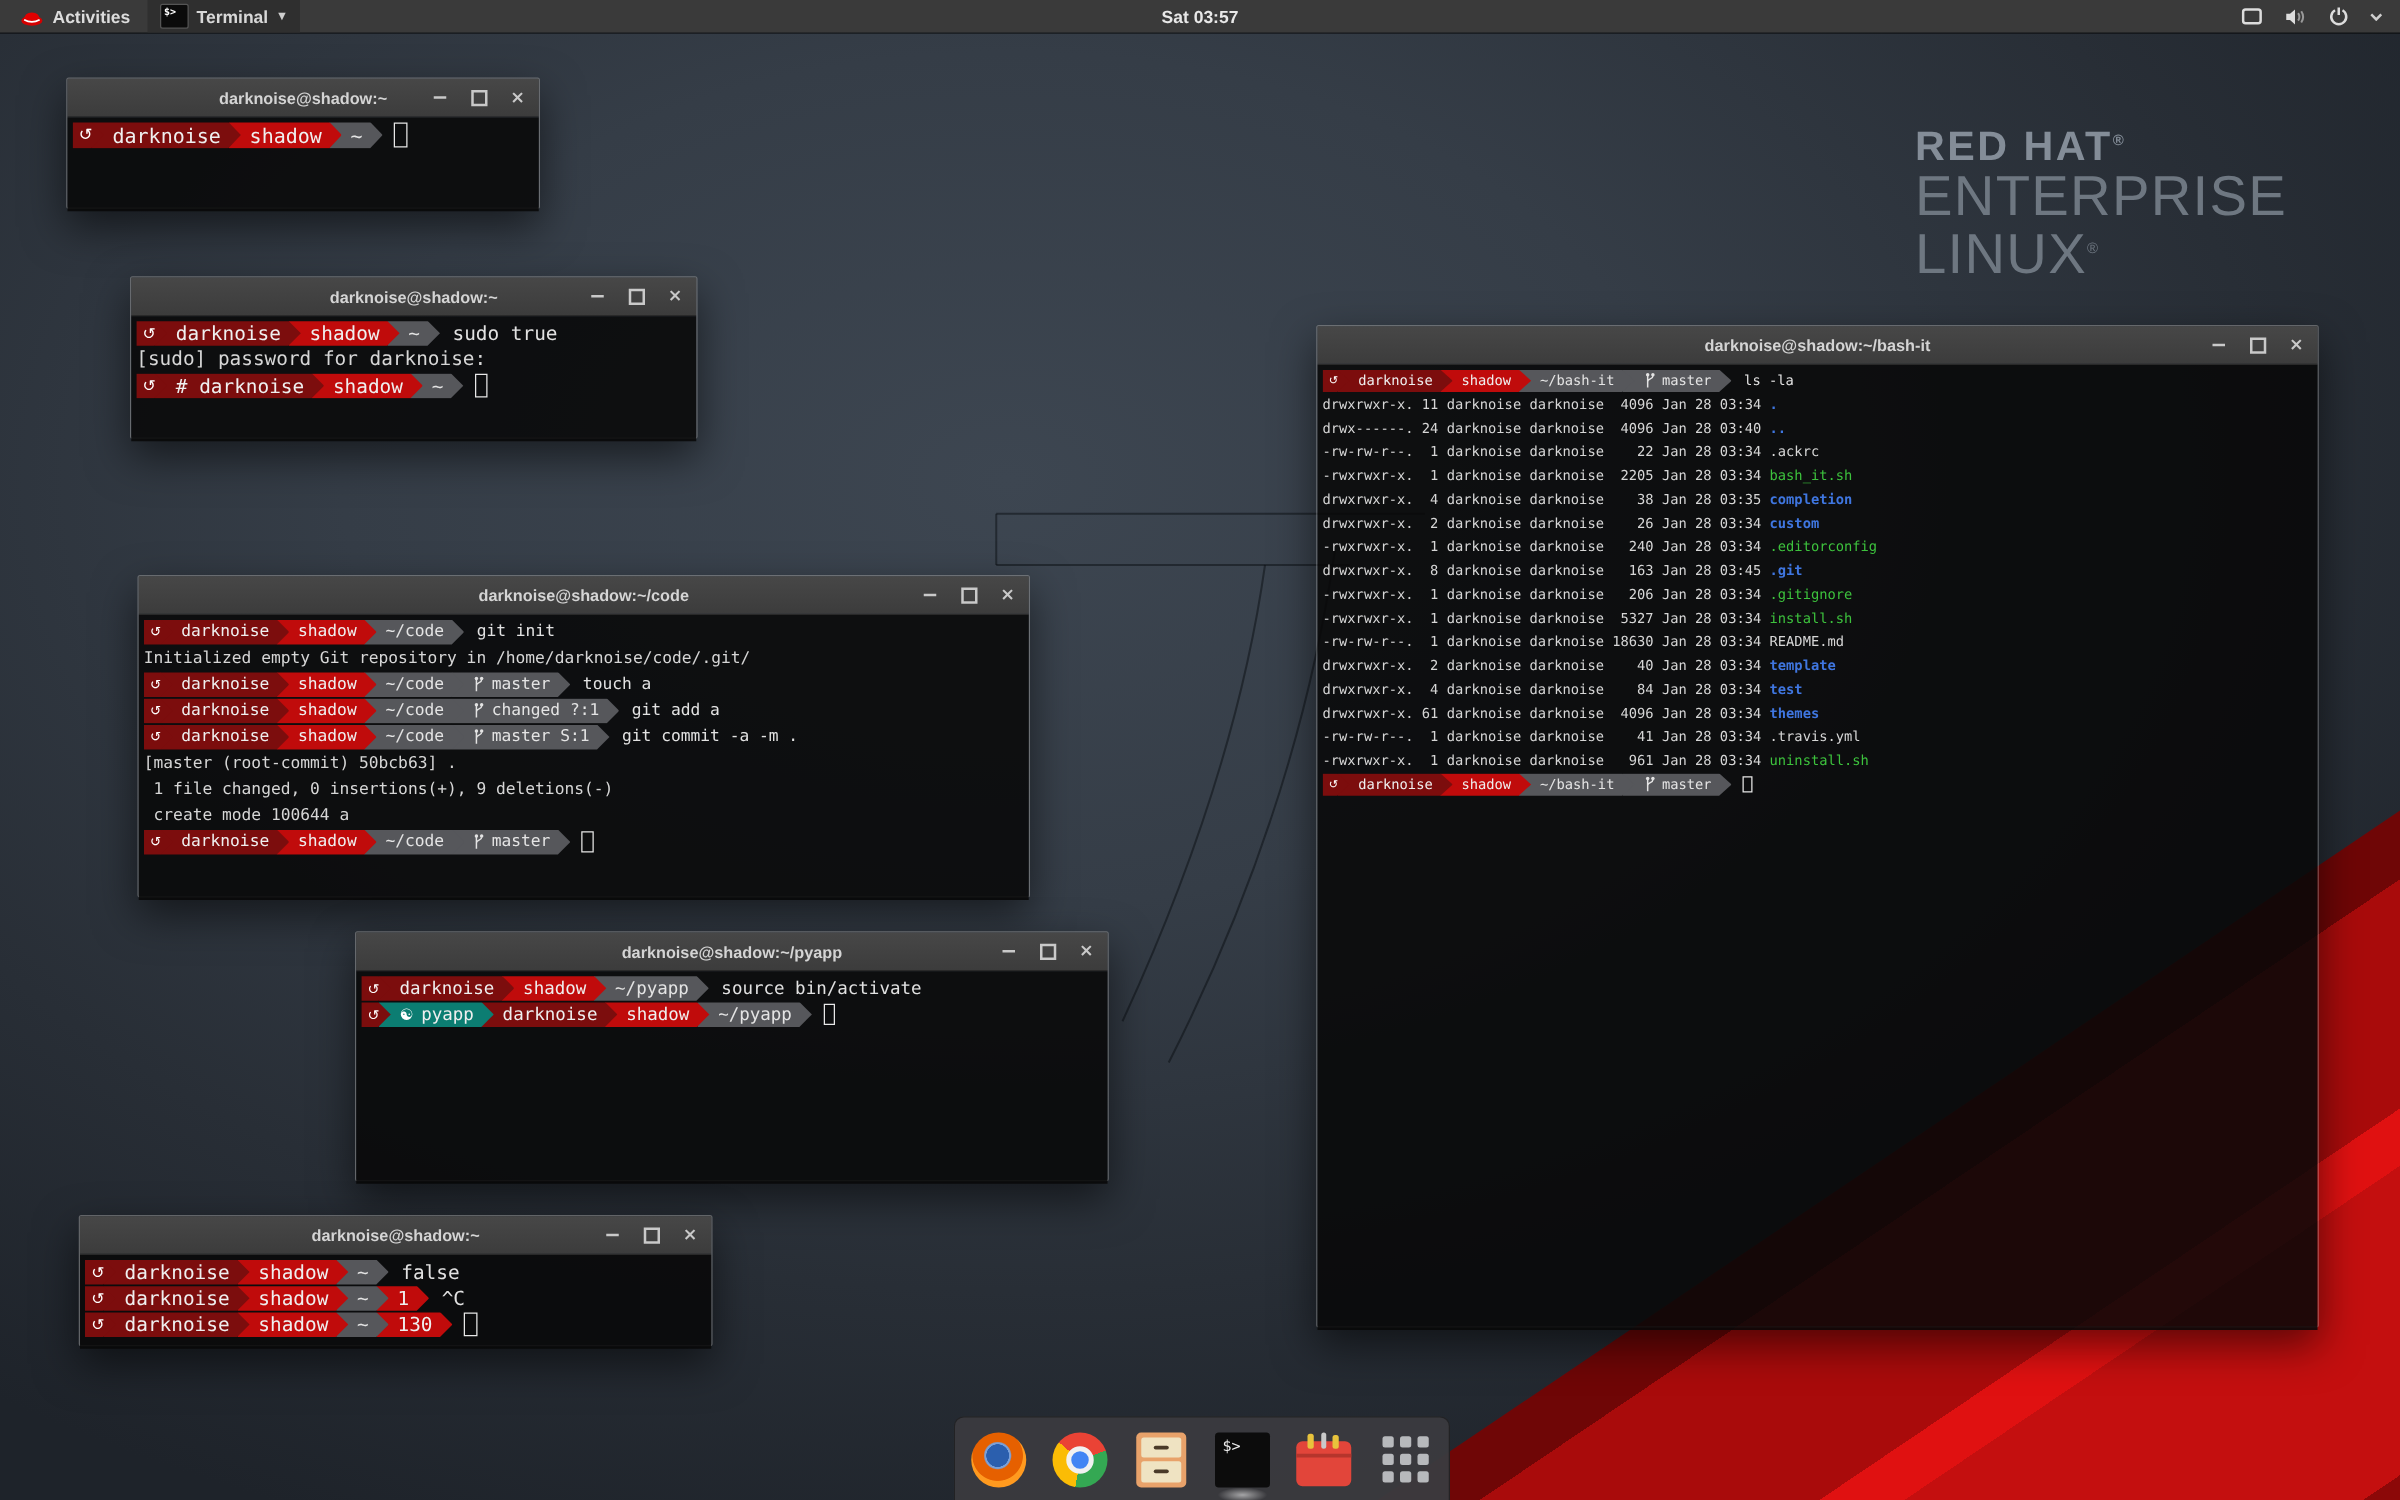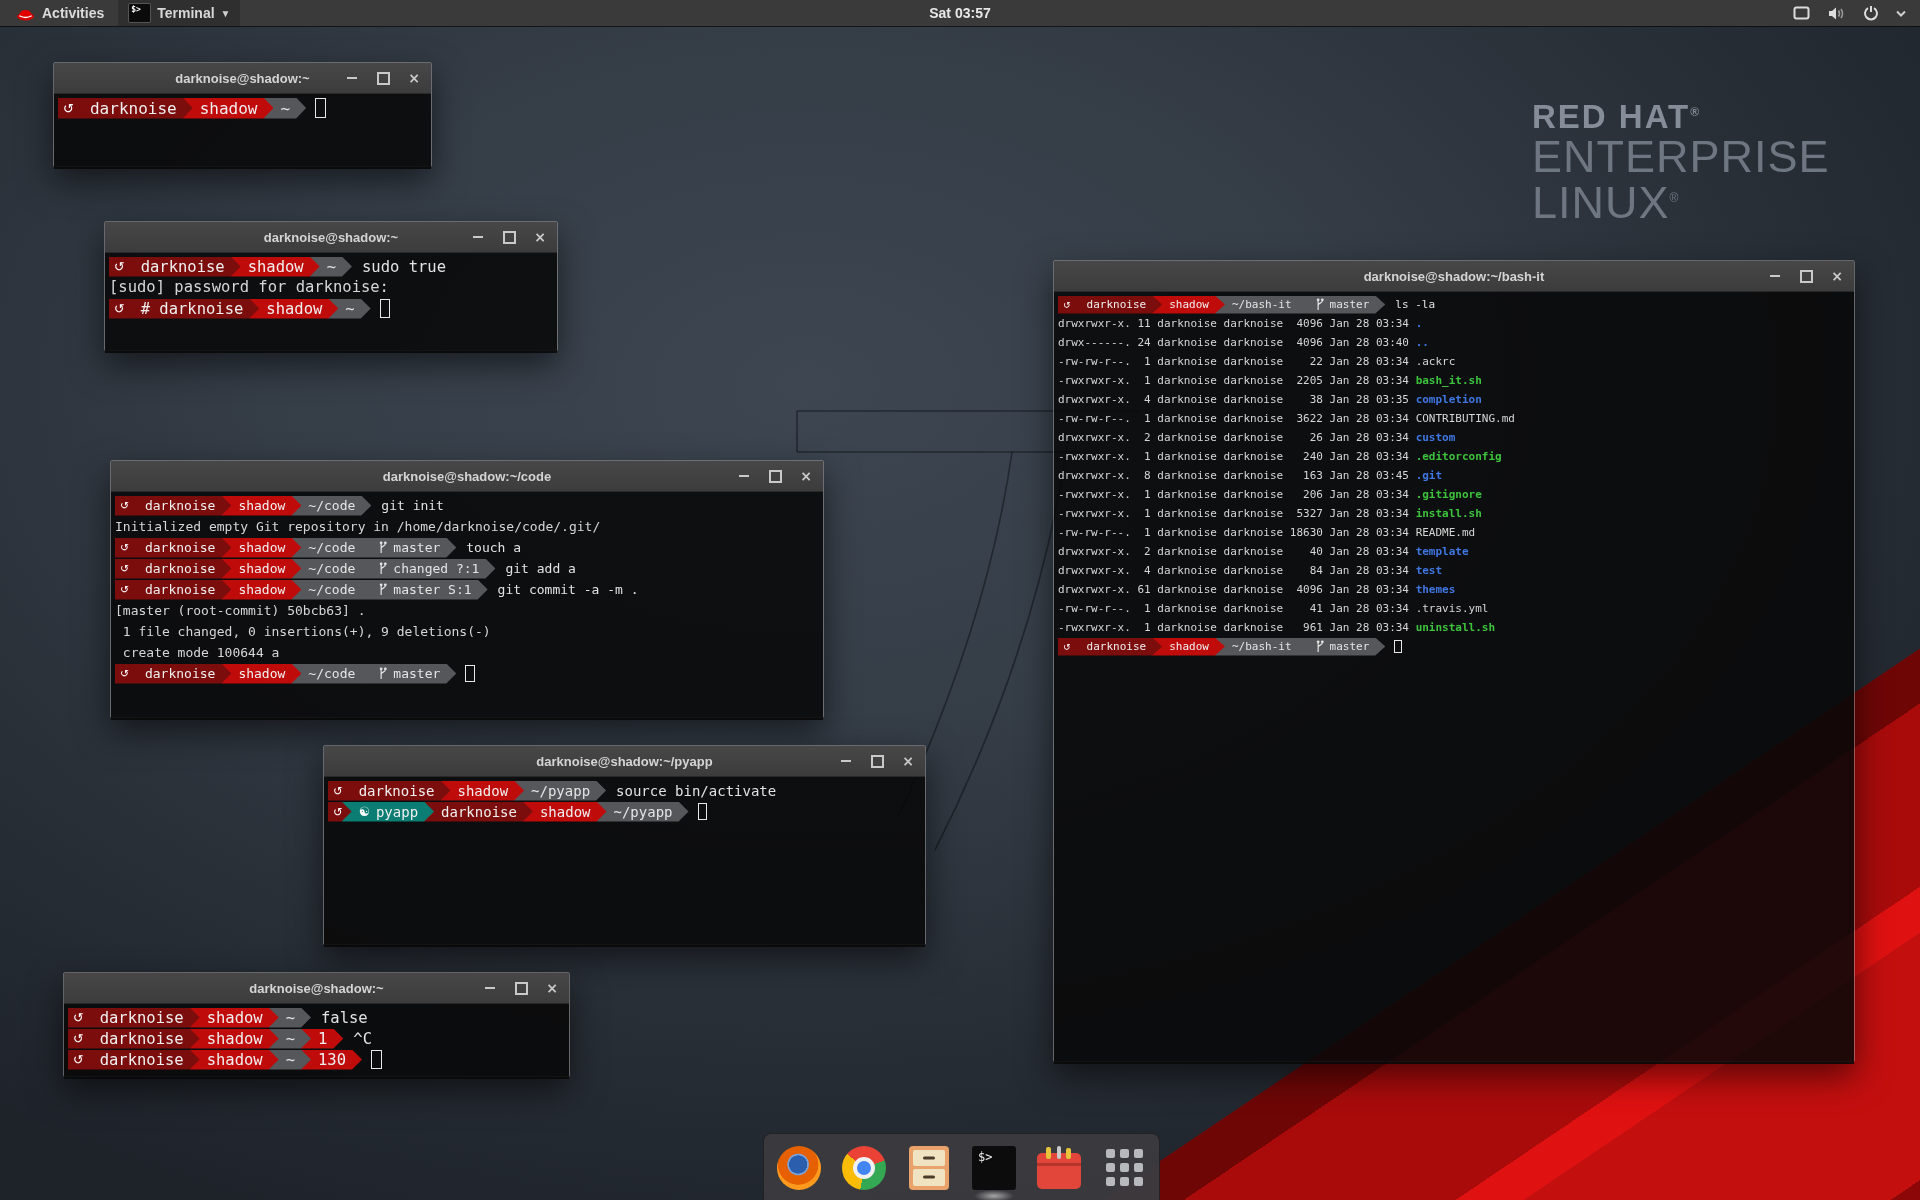--- a/index.html
+++ b/index.html
@@ -59,21 +59,21 @@
   .seg-r{background:#c00b0b;}
   .seg-g{background:#56575b;color:#e4e4e4;}
   .seg-t{background:#0c7d72;}
   .seg-ico{padding:0 9px 0 5px;}
   .swirl{font-family:"DejaVu Sans",sans-serif;font-size:.82em;color:#fff;}
   .venv{font-family:"DejaVu Sans",sans-serif;font-size:.9em;margin-right:6px;color:#fff;}
   .brsvg{margin-right:5px;}
   .cmd{margin-left:10px;color:#e2e2e2;}
   .cursor{display:inline-block;width:.56em;height:1.08em;border:1.5px solid #e8e8e8;margin-left:9px;}
   .fn-dir{color:#3f76e0;font-weight:bold;}
-  .fn-exec{color:#3dc23d;font-weight:bold;}
+  .fn-exec{color:#3dc23d;font-weight:normal;}
   .fn-plain{color:#d6d6d6;}
 
   
   .dock{position:absolute;left:763px;top:1133px;width:395px;height:67px;z-index:30;
         background:rgba(58,58,62,.96);border-radius:8px 8px 0 0;border:1px solid rgba(20,20,20,.6);border-bottom:none;
         display:flex;align-items:center;justify-content:center;gap:17px;}
   .dock-item{width:48px;height:48px;display:flex;align-items:center;justify-content:center;position:relative;}
   .ic-firefox{width:44px;height:44px;border-radius:50%;
       background:radial-gradient(circle at 48% 42%, #2b5fae 0 26%, #7aa0d8 27% 30%, #e66000 33% 58%, #ff9a1f 60% 82%, #d45500 100%);}
   .ic-chrome{width:44px;height:44px;border-radius:50%;position:relative;
@@ -230,21 +230,21 @@
         <div class="tl plain"> 1 file changed, 0 insertions(+), 9 deletions(-)</div>
         <div class="tl plain"> create mode 100644 a</div>
         <div class="tl"><span class="seg seg-dr seg-ico" style="z-index: 40;"><span class="swirl">↺</span></span><span class="seg seg-dr" style="z-index: 39;"><span class="segtext">darknoise</span></span><span class="seg seg-r" style="z-index: 38;"><span class="segtext">shadow</span></span><span class="seg seg-g" style="z-index: 37;"><span class="segtext">~/code</span></span><span class="seg seg-g" style="z-index: 36;"><svg class="brsvg" width="10" height="13" viewBox="0 0 10 14">
               <path d="M3 2 v11 M3 8 C3 5 7.5 6 7.5 3" stroke="#e3e3e3" stroke-width="1.3" fill="none"></path>
               <circle cx="3" cy="2" r="1.5" fill="#e3e3e3"></circle>
               <circle cx="7.5" cy="2" r="1.5" fill="#e3e3e3"></circle>
             </svg><span class="segtext">master</span></span><span class="cursor"></span></div>
       </div>
   </div>
 
-  <div class="window" style="left:284px;top:745px;width:601px;height:198px;margin-left:39px;">
+  <div class="window" style="left:284px;top:745px;width:601px;height:198px;">
     <div class="titlebar">
       <span class="title">darknoise@shadow:~/pyapp</span>
       <span class="win-btns">
         <span class="wbtn">
             <span class="bar"></span>
           </span>
         <span class="wbtn">
             <span class="box"></span>
           </span>
         <span class="wbtn close">×</span>
@@ -293,21 +293,20 @@
         <div class="tl"><span class="seg seg-dr seg-ico" style="z-index: 40;"><span class="swirl">↺</span></span><span class="seg seg-dr" style="z-index: 39;"><span class="segtext">darknoise</span></span><span class="seg seg-r" style="z-index: 38;"><span class="segtext">shadow</span></span><span class="seg seg-g" style="z-index: 37;"><span class="segtext">~/bash-it</span></span><span class="seg seg-g" style="z-index: 36;"><svg class="brsvg" width="10" height="13" viewBox="0 0 10 14">
               <path d="M3 2 v11 M3 8 C3 5 7.5 6 7.5 3" stroke="#e3e3e3" stroke-width="1.3" fill="none"></path>
               <circle cx="3" cy="2" r="1.5" fill="#e3e3e3"></circle>
               <circle cx="7.5" cy="2" r="1.5" fill="#e3e3e3"></circle>
             </svg><span class="segtext">master</span></span><span class="cmd">ls -la</span></div>
         <div class="tl plain">drwxrwxr-x. 11 darknoise darknoise  4096 Jan 28 03:34 <span class="fn-dir">.</span></div>
         <div class="tl plain">drwx------. 24 darknoise darknoise  4096 Jan 28 03:40 <span class="fn-dir">..</span></div>
         <div class="tl plain">-rw-rw-r--.  1 darknoise darknoise    22 Jan 28 03:34 <span class="fn-plain">.ackrc</span></div>
         <div class="tl plain">-rwxrwxr-x.  1 darknoise darknoise  2205 Jan 28 03:34 <span class="fn-exec">bash_it.sh</span></div>
         <div class="tl plain">drwxrwxr-x.  4 darknoise darknoise    38 Jan 28 03:35 <span class="fn-dir">completion</span></div>
-        <div class="tl plain">-rw-rw-r--.  1 darknoise darknoise  3622 Jan 28 03:34 <span class="fn-plain">CONTRIBUTING.md</span></div>
         <div class="tl plain">drwxrwxr-x.  2 darknoise darknoise    26 Jan 28 03:34 <span class="fn-dir">custom</span></div>
         <div class="tl plain">-rwxrwxr-x.  1 darknoise darknoise   240 Jan 28 03:34 <span class="fn-exec">.editorconfig</span></div>
         <div class="tl plain">drwxrwxr-x.  8 darknoise darknoise   163 Jan 28 03:45 <span class="fn-dir">.git</span></div>
         <div class="tl plain">-rwxrwxr-x.  1 darknoise darknoise   206 Jan 28 03:34 <span class="fn-exec">.gitignore</span></div>
         <div class="tl plain">-rwxrwxr-x.  1 darknoise darknoise  5327 Jan 28 03:34 <span class="fn-exec">install.sh</span></div>
         <div class="tl plain">-rw-rw-r--.  1 darknoise darknoise 18630 Jan 28 03:34 <span class="fn-plain">README.md</span></div>
         <div class="tl plain">drwxrwxr-x.  2 darknoise darknoise    40 Jan 28 03:34 <span class="fn-dir">template</span></div>
         <div class="tl plain">drwxrwxr-x.  4 darknoise darknoise    84 Jan 28 03:34 <span class="fn-dir">test</span></div>
         <div class="tl plain">drwxrwxr-x. 61 darknoise darknoise  4096 Jan 28 03:34 <span class="fn-dir">themes</span></div>
         <div class="tl plain">-rw-rw-r--.  1 darknoise darknoise    41 Jan 28 03:34 <span class="fn-plain">.travis.yml</span></div>

